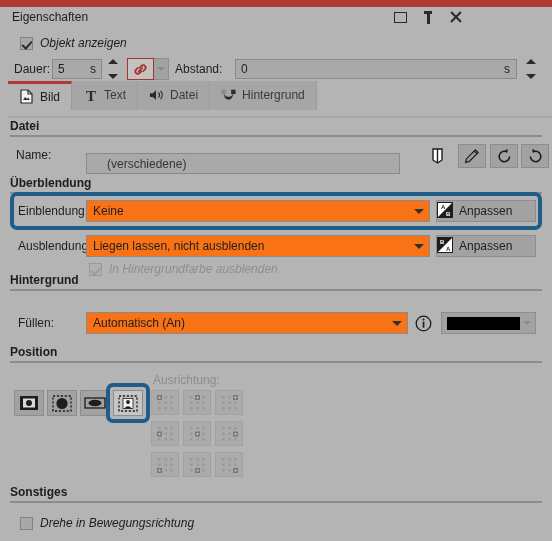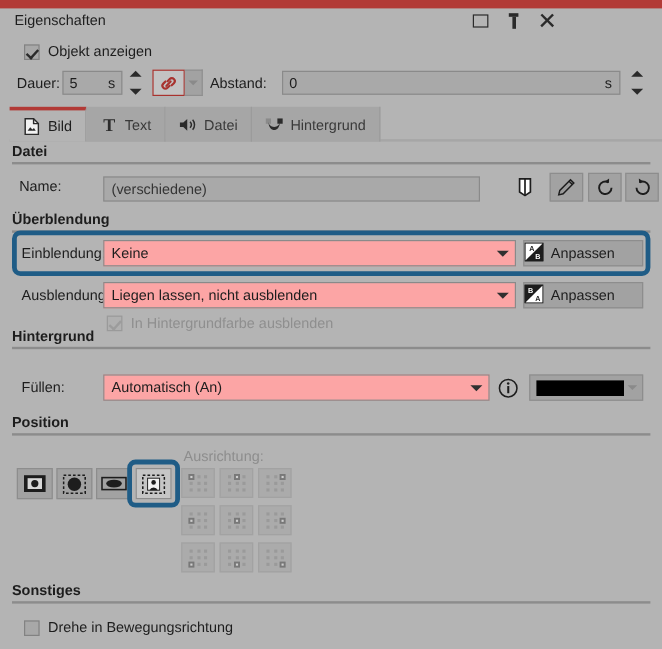--- a/index.html
+++ b/index.html
@@ -25,21 +25,21 @@
   .ic-restore{width:11px;height:9px;border:1.6px solid #2a2a2a;}
   .ic-pin{position:relative;width:12px;height:13px;}
   .ic-pin::before{content:"";position:absolute;left:2px;top:0;width:8px;height:3px;background:#2a2a2a;}
   .ic-pin::after{content:"";position:absolute;left:4.5px;top:3px;width:3px;height:10px;background:#2a2a2a;}
   .ic-close{position:relative;width:12px;height:12px;}
   .ic-close::before,.ic-close::after{content:"";position:absolute;left:-1px;top:5px;width:14px;height:2.2px;background:#2a2a2a;}
   .ic-close::before{transform:rotate(45deg);}
   .ic-close::after{transform:rotate(-45deg);}
 
   
-  .cbrow{position:absolute;display:flex;align-items:center;gap:7px;}
+  .cbrow{position:absolute;display:flex;align-items:center;gap:7px;font-style:italic;}
   .cbox{width:13px;height:13px;background:#a8a8a8;border:1px solid #828282;position:relative;box-sizing:border-box;}
   .cbox.checked::after{
     content:"";position:absolute;left:3px;top:1px;width:4px;height:8px;
     border:solid #2b2b2b;border-width:0 2px 2px 0;transform:rotate(42deg);
   }
   .cbox.disabled{background:#b0b0b0;border-color:#9a9a9a;}
   .cbox.disabled.checked::after{border-color:#9c9c9c;}
   .cblabel{font-size:12px;color:#1d1d1d;}
   .cblabel.dim{color:#8f8f8f;}
 
@@ -58,38 +58,38 @@
     box-sizing:border-box;display:flex;align-items:center;justify-content:center;cursor:pointer;
   }
   .linkbtn svg{display:block;}
   .linkdrop{
     width:15px;height:22px;background:#a2a2a2;border:1px solid #8f8f8f;border-left:none;
     box-sizing:border-box;display:flex;align-items:center;justify-content:center;cursor:pointer;
   }
   .tri-sm{width:0;height:0;border-left:4px solid transparent;border-right:4px solid transparent;border-top:4px solid #8a8a8a;}
 
   
-  .tabs{position:absolute;left:8px;top:88px;display:flex;align-items:flex-end;height:30px;}
+  .tabs{position:absolute;left:8px;top:80px;display:flex;align-items:center;height:30px;}
   .tab{
     height:29px;display:flex;align-items:center;gap:6px;padding:0 11px;
     background:#a6a6a6;border-right:1px solid #9b9b9b;box-sizing:border-box;
     font-size:12px;color:#3a3a3a;cursor:pointer;
   }
   .tab.active{background:#b4b4b4;color:#1d1d1d;border-top:3px solid #b23a36;}
   .tab-ico{width:15px;height:16px;display:flex;align-items:center;justify-content:center;}
   .tabs-underline{position:absolute;left:8px;top:116px;width:544px;height:2px;background:#a6a6a6;}
 
   
   .group{position:absolute;left:10px;}
   .group-title{font-size:12px;font-weight:bold;color:#1d1d1d;}
   .group-rule{width:532px;height:2px;background:#8c8c8c;margin-top:2px;}
 
   
   .combo{
-    position:absolute;background:#fca5a5;border:1px solid #8a8a8a;box-sizing:border-box;
+    position:absolute;background:#f97316;border:1px solid #8a8a8a;box-sizing:border-box;
     height:22px;display:flex;align-items:center;cursor:pointer;
   }
   .combo .val{flex:1;padding-left:6px;font-size:12px;color:#1d1d1d;overflow:hidden;white-space:nowrap;}
   .combo .arrow{width:20px;display:flex;align-items:center;justify-content:center;}
   .tri-dn-d{width:0;height:0;border-left:5px solid transparent;border-right:5px solid transparent;border-top:5px solid #303030;}
 
   
   .pbtn{
     position:absolute;height:22px;background:#a2a2a2;border:1px solid #8d8d8d;box-sizing:border-box;
     display:flex;align-items:center;gap:6px;padding:0 0;font-size:12px;color:#1d1d1d;cursor:pointer;
@@ -226,21 +226,21 @@
       <span>Hintergrund</span>
     </div>
   </div>
 
   <div class="group" style="top:119px;">
     <div class="group-title">Datei</div>
     <div class="group-rule"></div>
   </div>
 
   <div style="position:absolute;left:16px;top:148px;" class="lbl">Name:</div>
-  <div class="field" style="position:absolute;left:86px;top:147px;width:314px;height:21px;">
+  <div class="field" style="position:absolute;left:86px;top:153px;width:314px;height:21px;padding-left:14px;">
     <span style="padding-left:6px;color:#353535;">(verschiedene)</span>
   </div>
   <div style="position:absolute;left:425px;top:145px;width:25px;height:21px;display:flex;align-items:center;justify-content:center;">
     <svg width="14" height="16" viewBox="0 0 14 16">
       <path d="M2 1 h9 v11 l-4.5 3 -4.5-3 z" fill="#fff" stroke="#1d1d1d" stroke-width="1.4"></path>
       <path d="M6.5 1 v14" stroke="#1d1d1d" stroke-width="1.4"></path>
     </svg>
   </div>
 
   <div class="iconbtn" style="left:458px;top:144px;">

